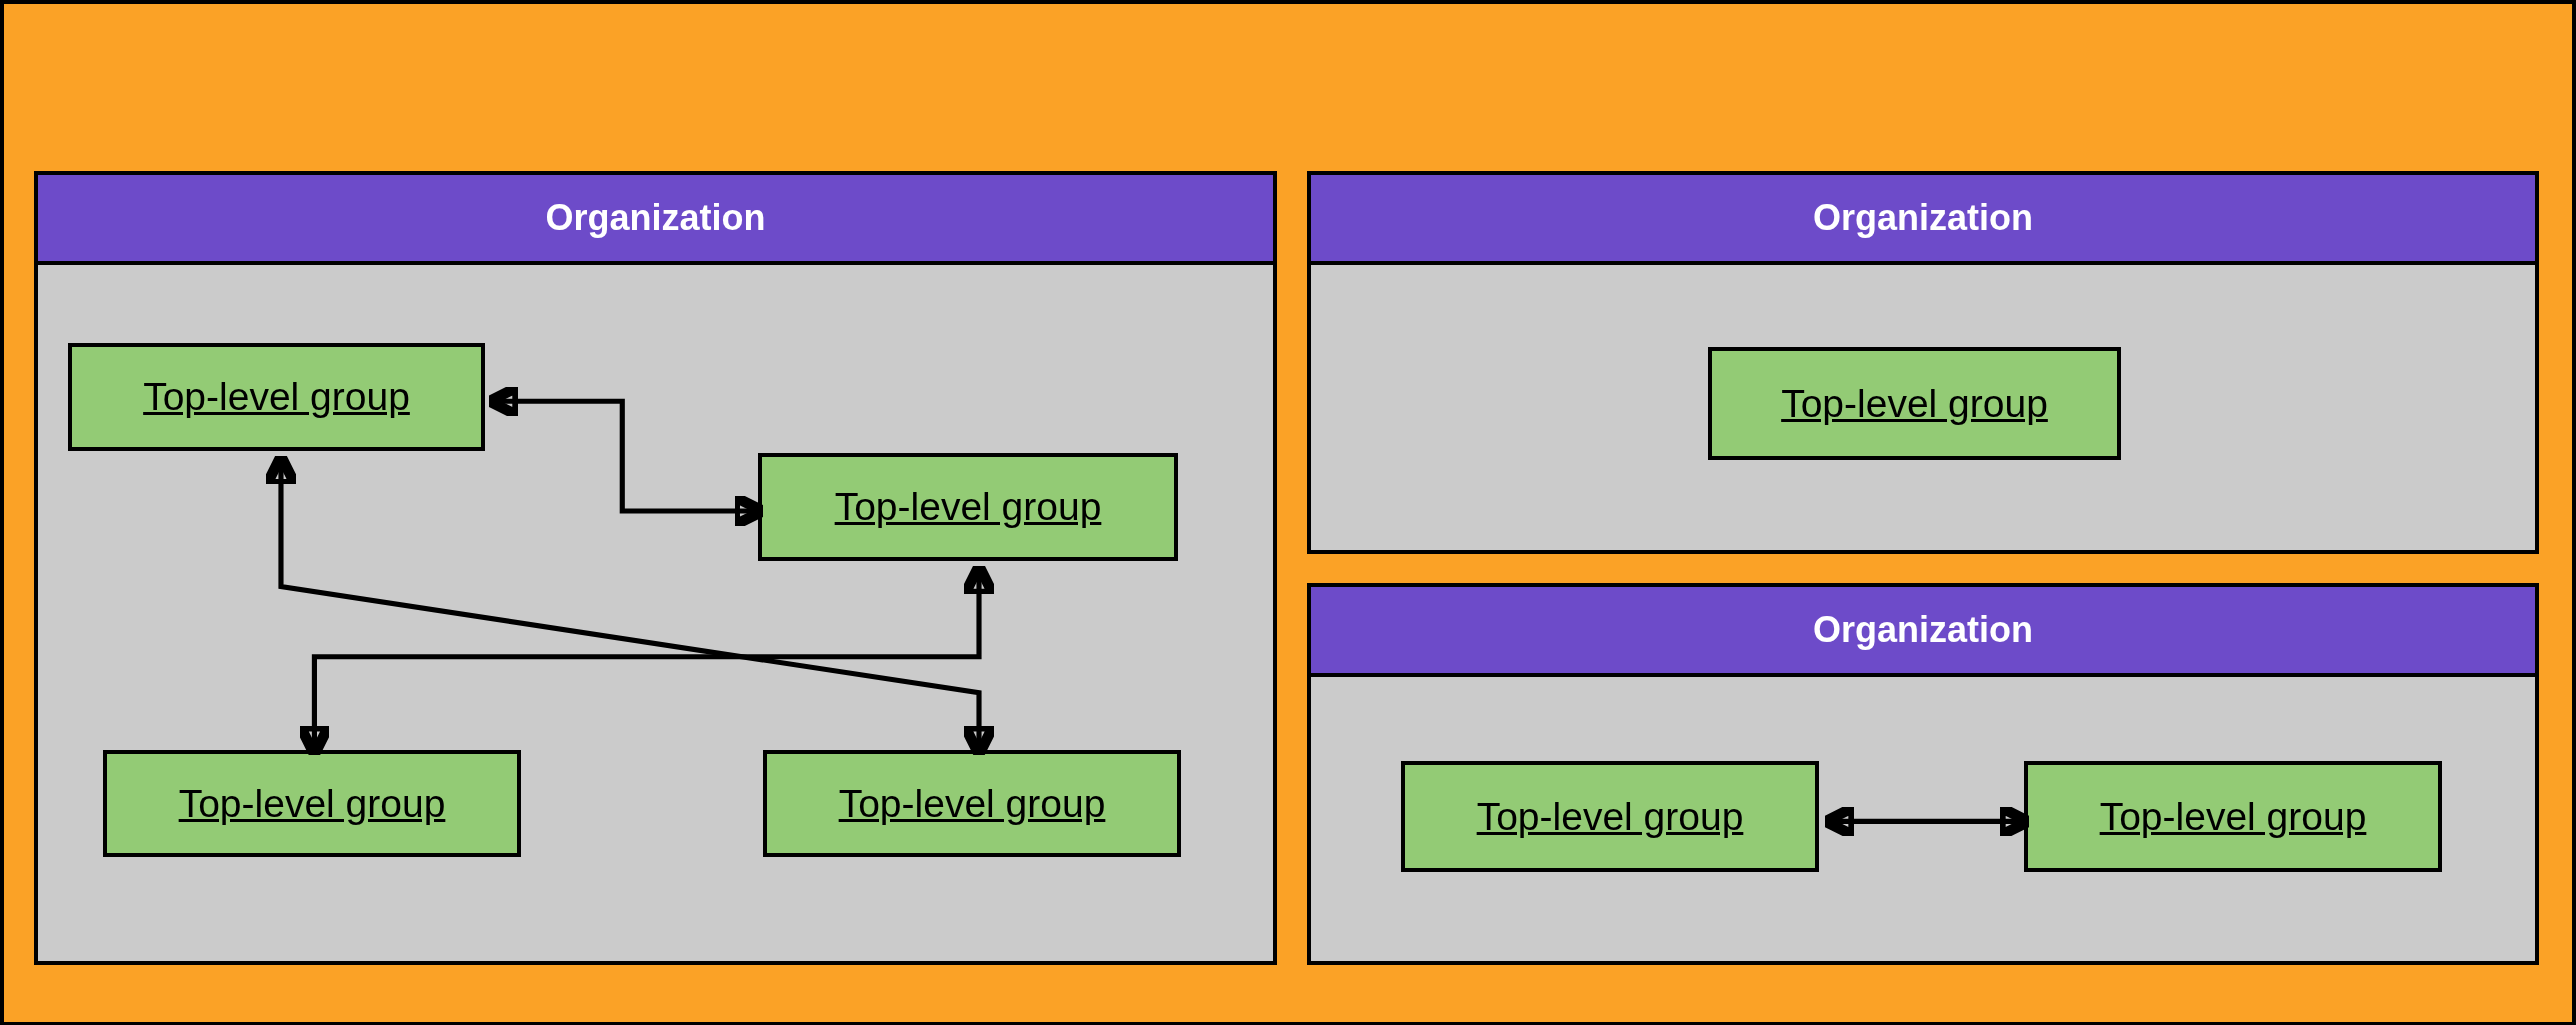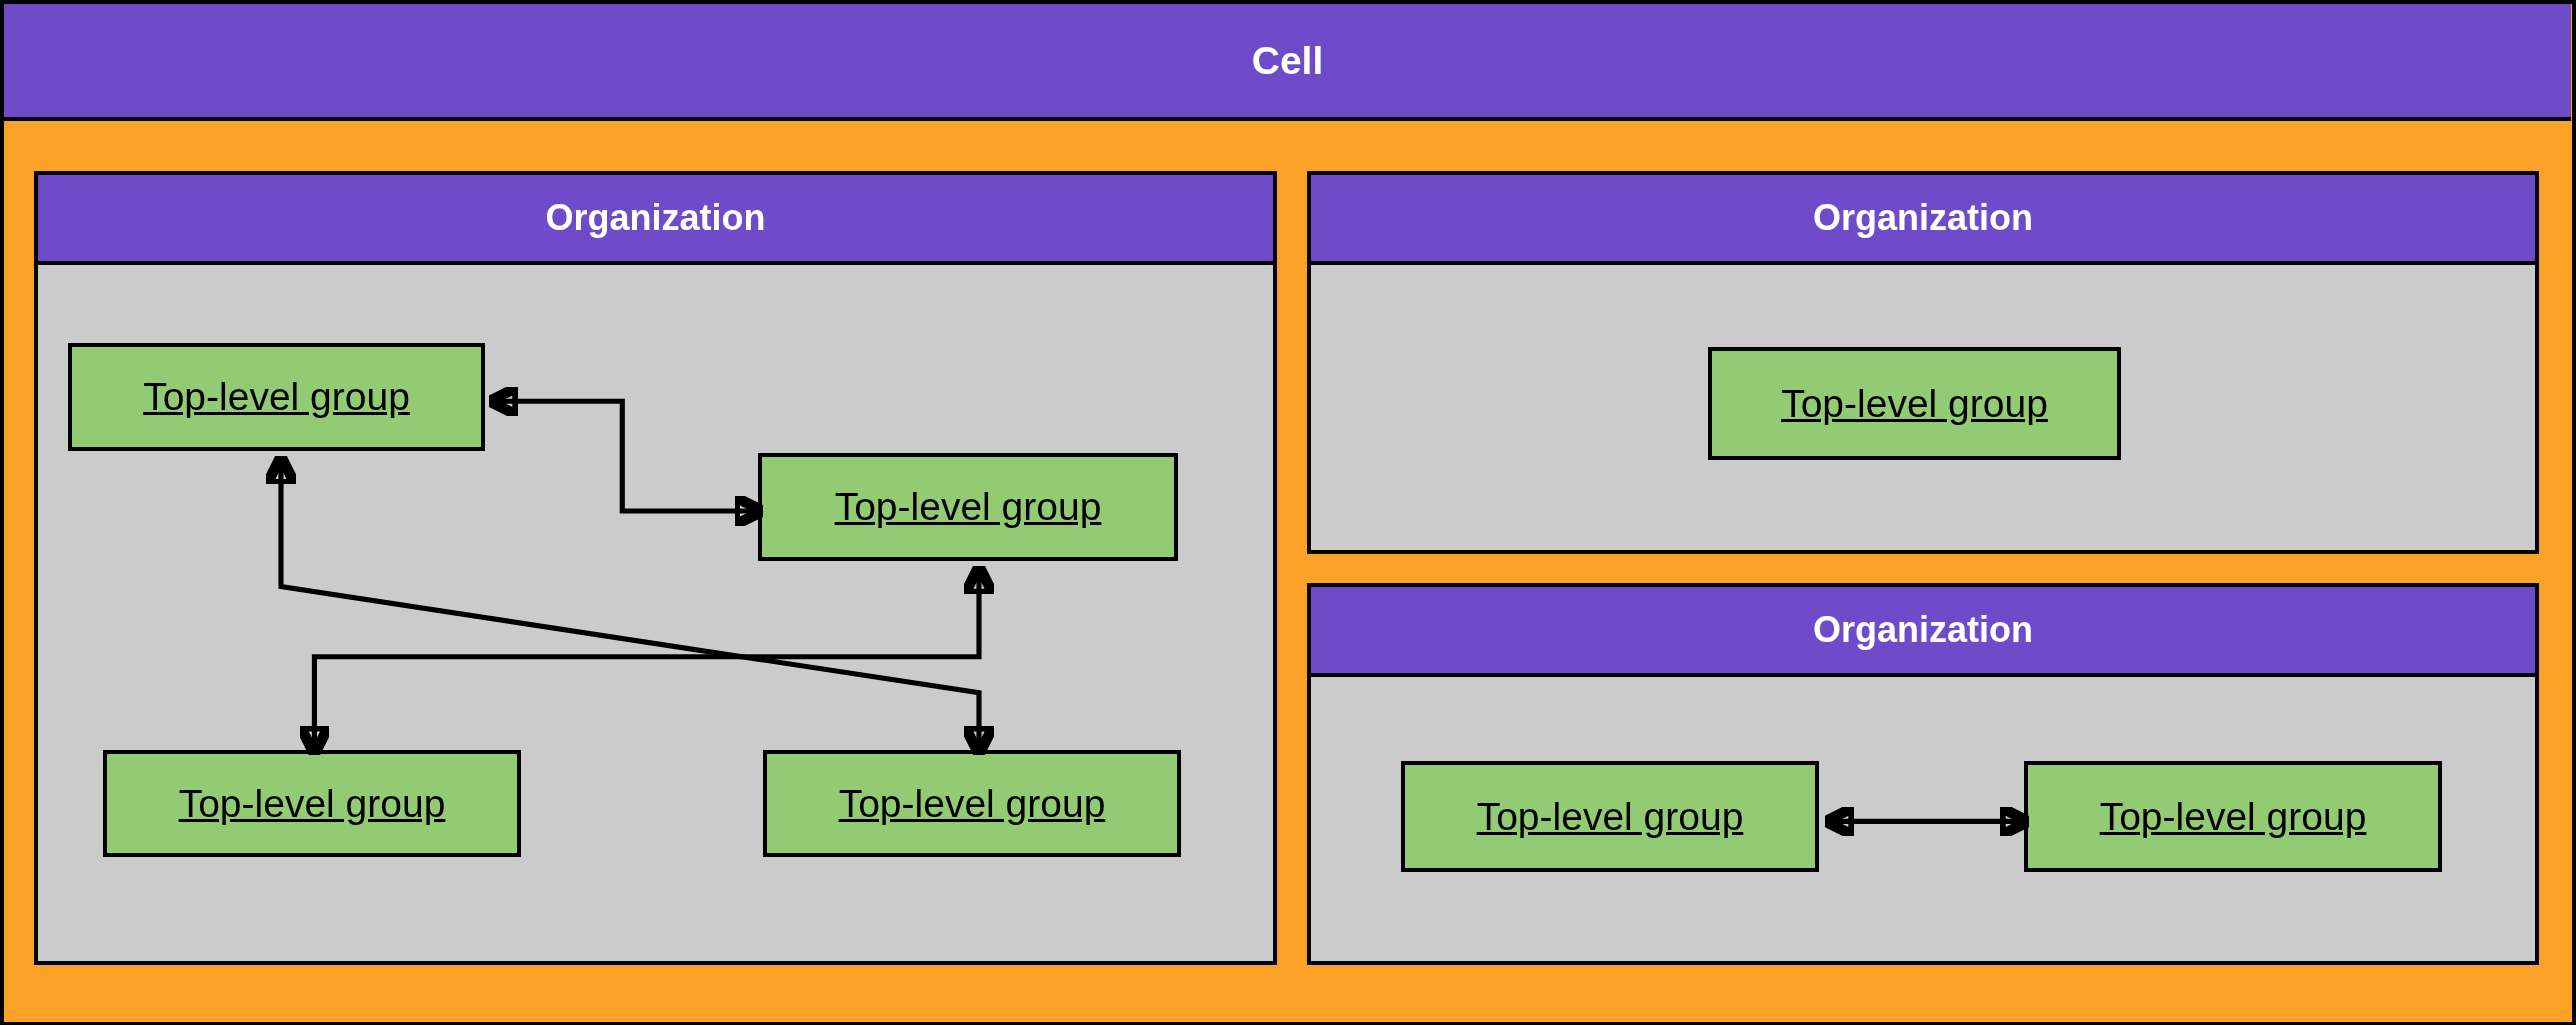--- a/index.html
+++ b/index.html
@@ -85,23 +85,20 @@
     stroke: var(--line);
     stroke-width: 6;
     fill: none;
   }
 </style>
 </head>
 <body>
 
 <div class="canvas">
 
-  <div class="cell-header">
-    <span>Cell</span>
-  </div>
 
   <div class="org org-left">
     <div class="org-header">
       <span>Organization</span>
     </div>
     <div class="group group-a">Top-level group</div>
     <div class="group group-b">Top-level group</div>
     <div class="group group-c">Top-level group</div>
     <div class="group group-d">Top-level group</div>
   </div>

